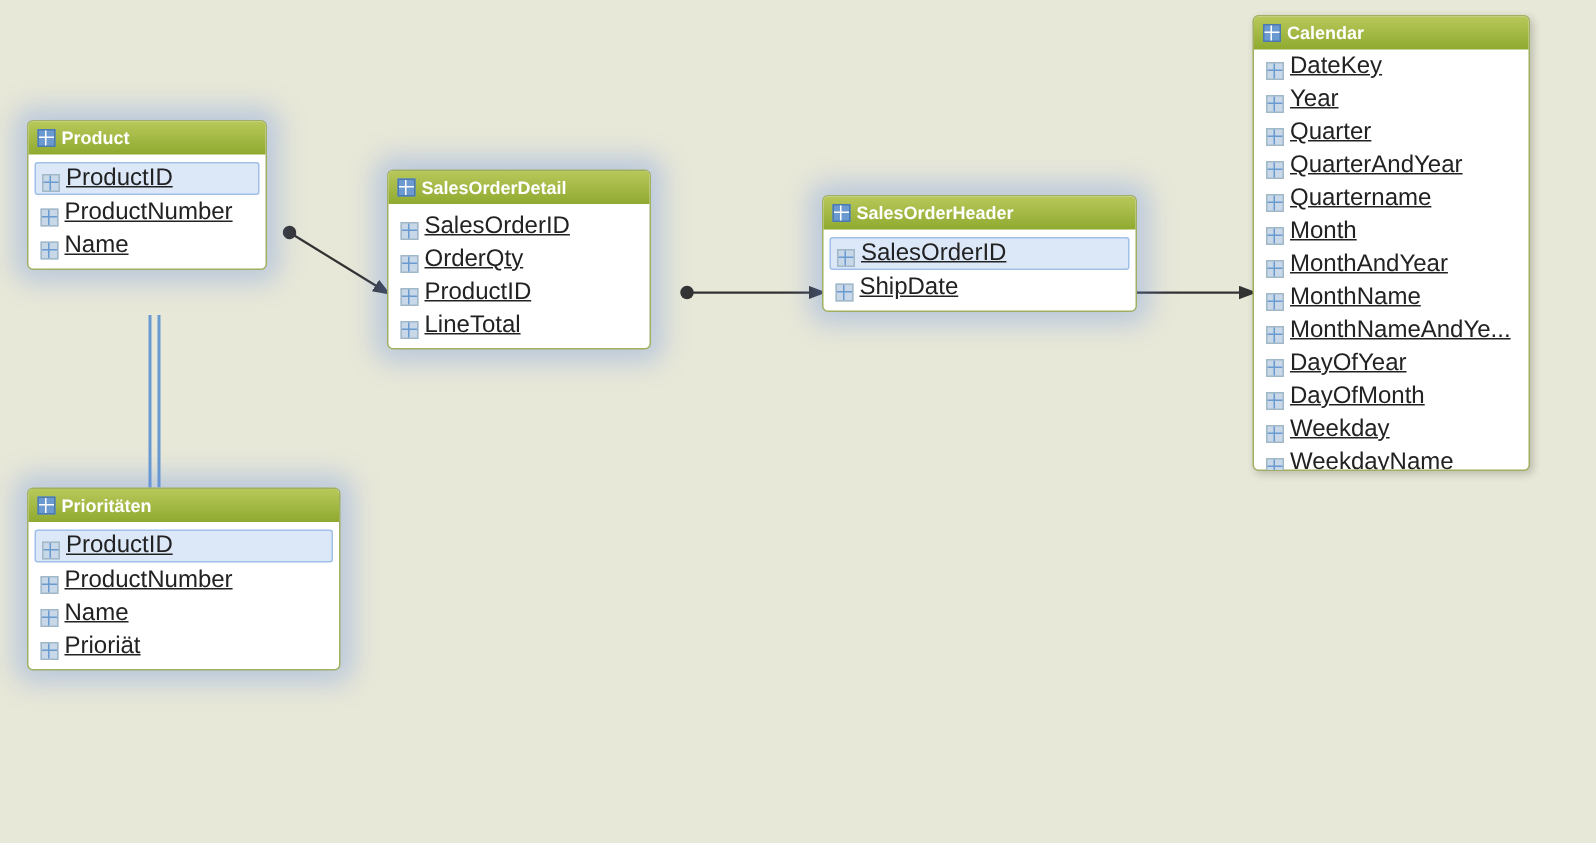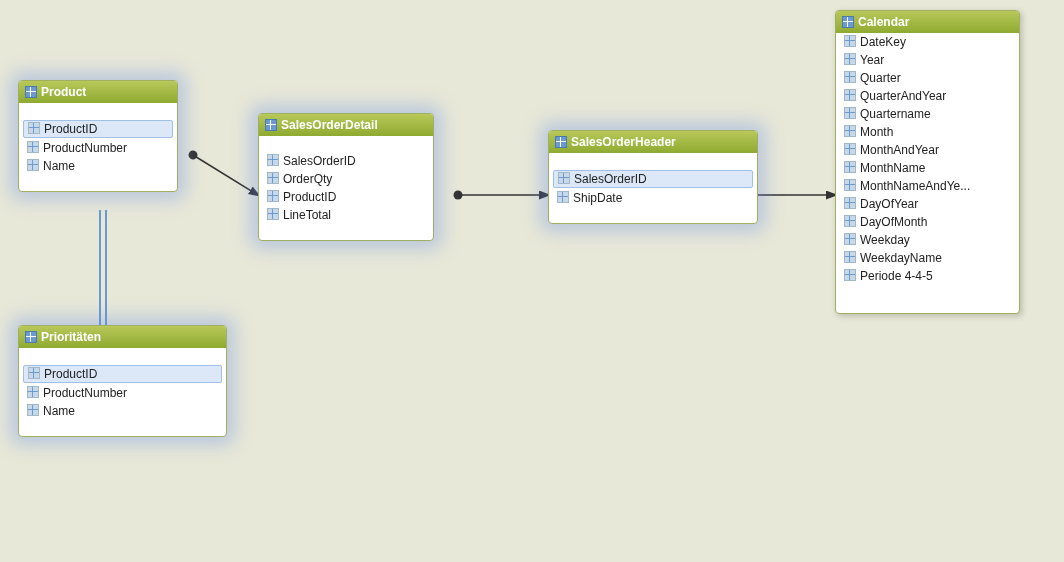--- a/index.html
+++ b/index.html
@@ -36,30 +36,31 @@
       font-weight: bold;
       font-size: 12px;
       padding: 4px 6px;
       border-radius: 3px 3px 0 0;
       display: flex;
       align-items: center;
       gap: 4px;
     }
 
     .db-table-body {
-      padding: 16px 0;
+      padding: 4px 0;
     }
 
     .db-field {
       display: flex;
-      align-items: flex-start;
+      align-items: flex-end;
       gap: 4px;
       padding: 2px 8px;
-      font-size: 12px;
+      font-size: 16px;
       color: #222;
+      text-decoration: underline;
     }
 
     .db-field.key-field {
       background: #dce8f8;
       border: 1px solid #a0c0e8;
       margin: 1px 4px;
       padding: 1px 4px;
       border-radius: 2px;
     }
 
@@ -252,20 +253,24 @@
         <span>ProductID</span>
       </div>
       <div class="db-field">
         <span class="grid-icon-white"></span>
         <span>ProductNumber</span>
       </div>
       <div class="db-field">
         <span class="grid-icon-white"></span>
         <span>Name</span>
       </div>
+      <div class="db-field">
+        <span class="grid-icon-white"></span>
+        <span>Prioriät</span>
+      </div>
     </div>
   </div>
 
   <div class="calendar-panel" style="left:835px; top:10px; width:185px;">
     <div class="db-table-header">
       <span class="grid-icon"></span>
       <span>Calendar</span>
     </div>
     <div class="calendar-list">
       <div class="db-field">

